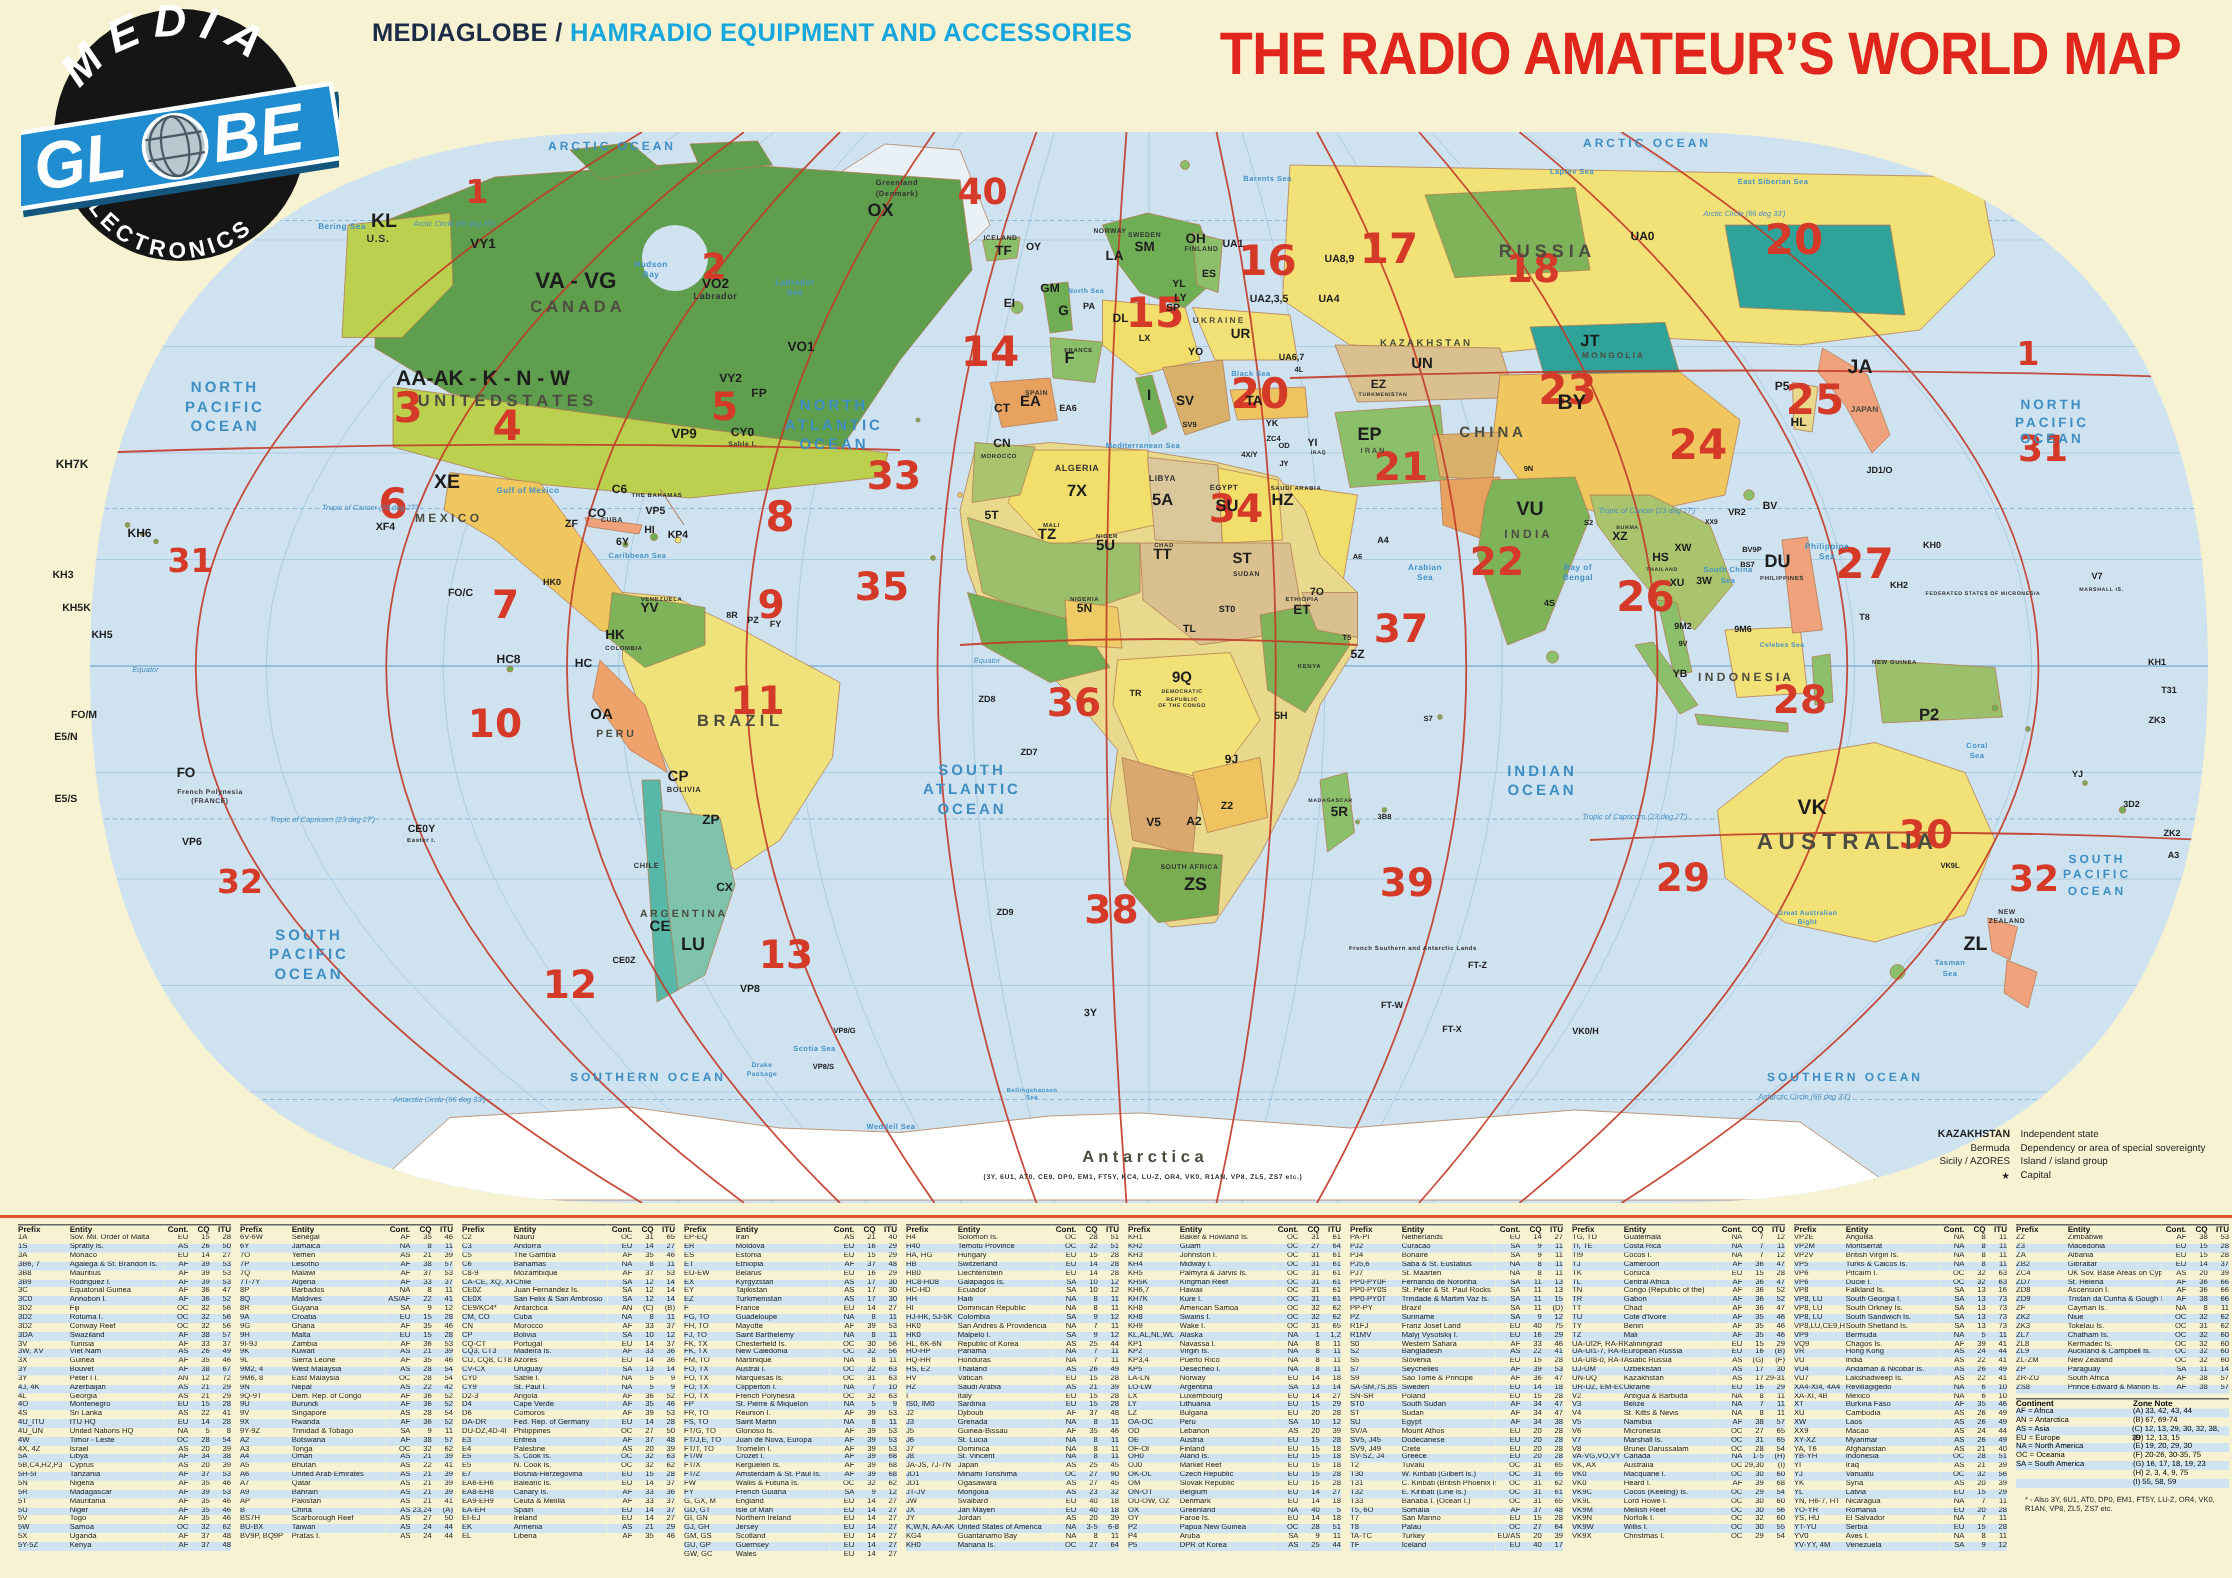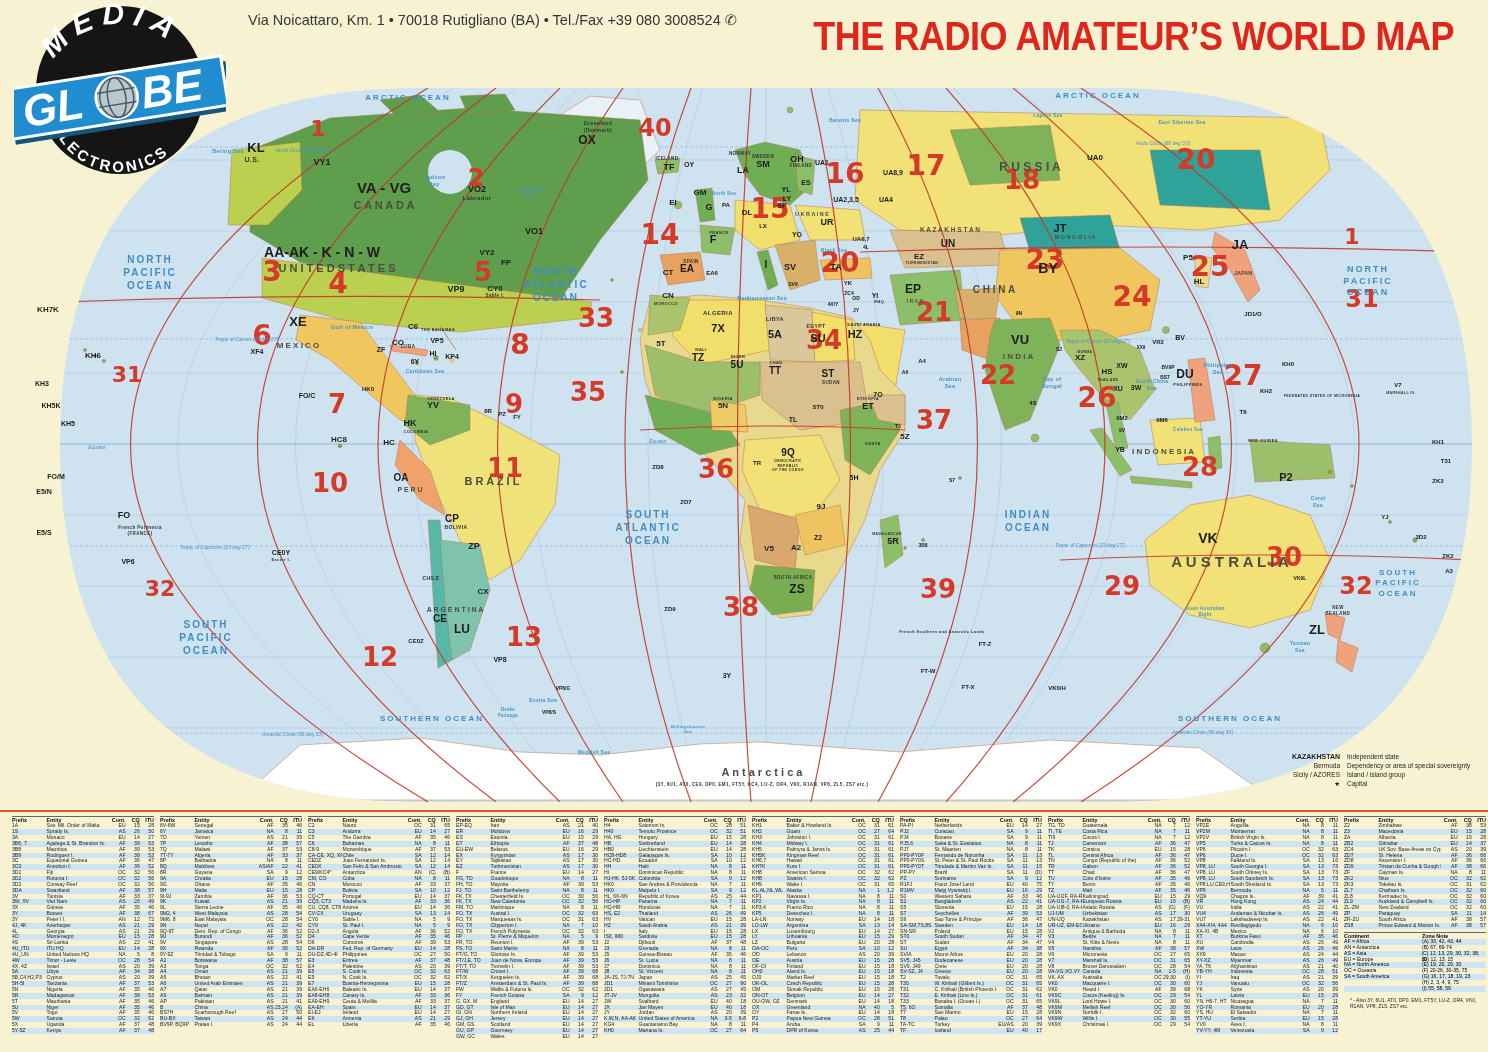--- a/index.html
+++ b/index.html
@@ -554,21 +554,21 @@
     <div class="lb k-p" style="left: 985px; top: 645px; font-size: 6px;">FT-Z</div>
     <div class="lb k-p" style="left: 928px; top: 672px; font-size: 6px;">FT-W</div>
     <div class="lb k-p" style="left: 968px; top: 688px; font-size: 6px;">FT-X</div>
     <div class="lb k-t" style="left: 942px; top: 632px; font-size: 4px;">French Southern and Antarctic Lands</div>
     <div class="lb k-n" style="left: 762px; top: 772px; font-size: 11px;">A n t a r c t i c a</div>
     <div class="lb k-t" style="left: 762px; top: 785px; font-size: 4.5px;">(3Y, 6U1, AT0, CE9, DP0, EM1, FT5Y, KC4, LU-Z, OR4, VK0, R1AN, VP8, ZL5, ZS7 etc.)</div>
   </div>
 
 <div id="hdr">
   <div id="company">
-    <div class="co-line2">Via Noicattaro, Km. 1 • 70018 Rutigliano (BA) • Tel./Fax +39 080 3008524 ✆</div>
+    <div class="co-line1"><span class="co-name">MEDIAGLOBE</span><span class="co-sep"> / </span><span class="co-tag">HAMRADIO EQUIPMENT AND ACCESSORIES</span></div>
   </div>
   <div id="title">THE RADIO AMATEUR’S WORLD MAP</div>
 </div>
 
 <div id="logo">
   <svg width="212" height="176" viewBox="0 0 212 176">
     <defs>
       <path id="arcTop" d="M 28,100 A 78,78 0 0 1 184,100"></path>
       <path id="arcBot" d="M 34,98 A 72,72 0 0 0 178,98"></path>
     </defs>

